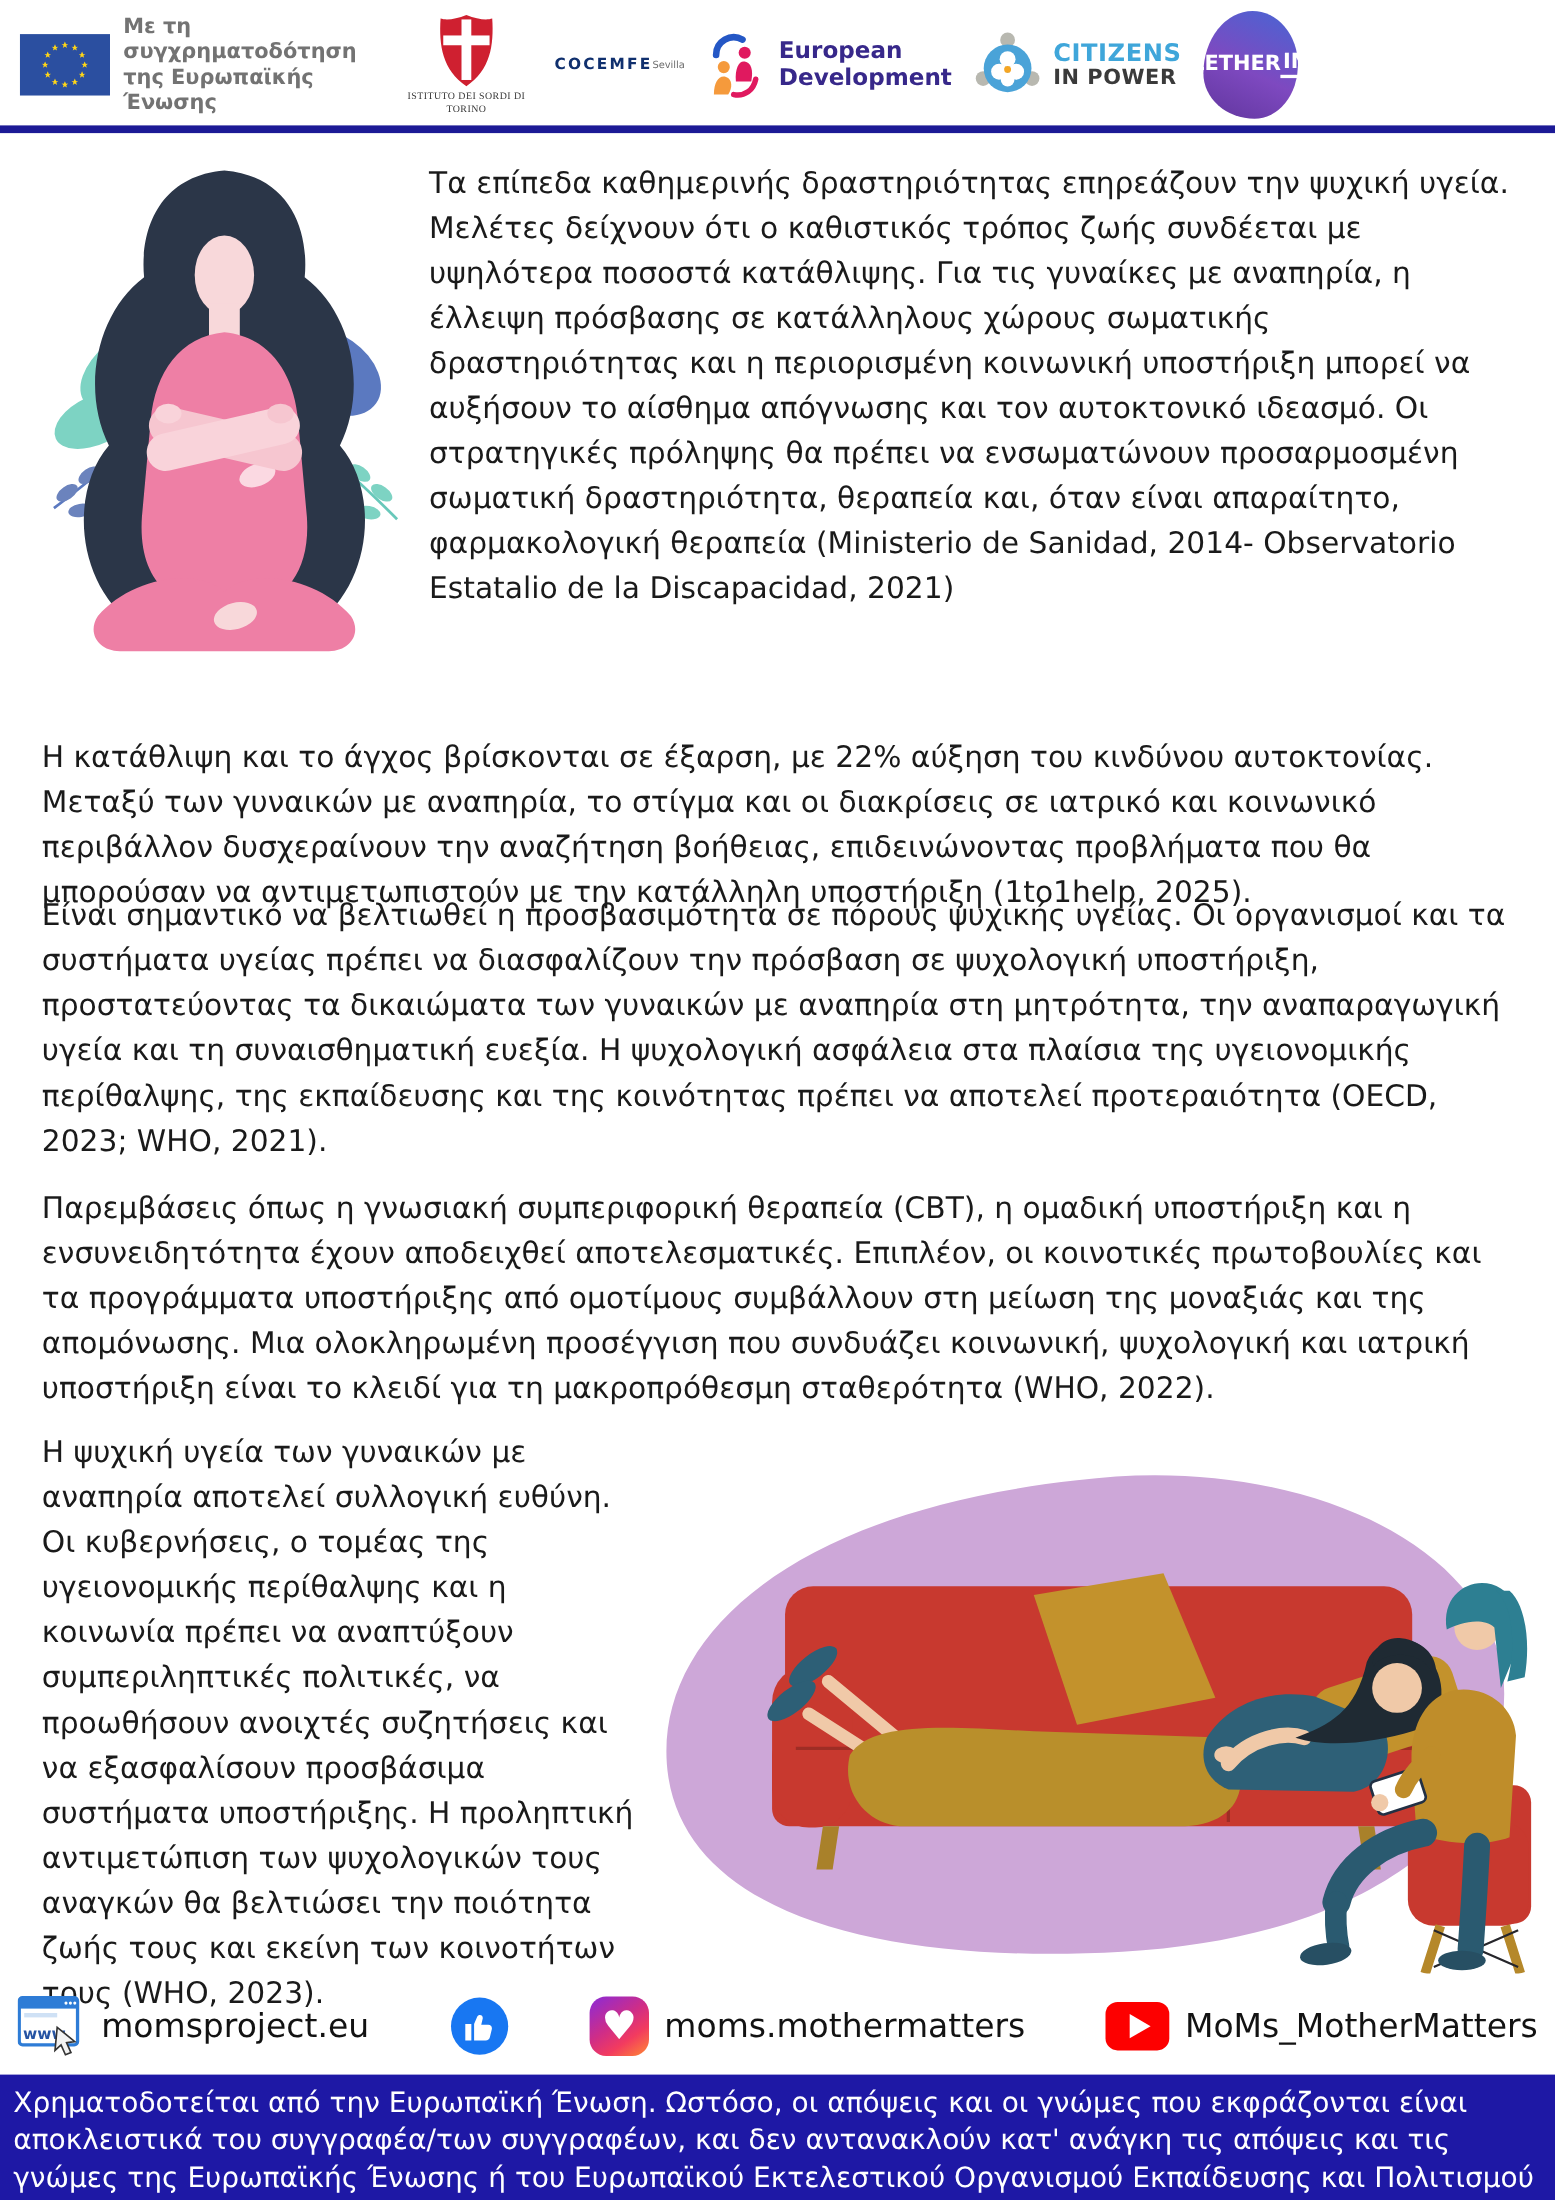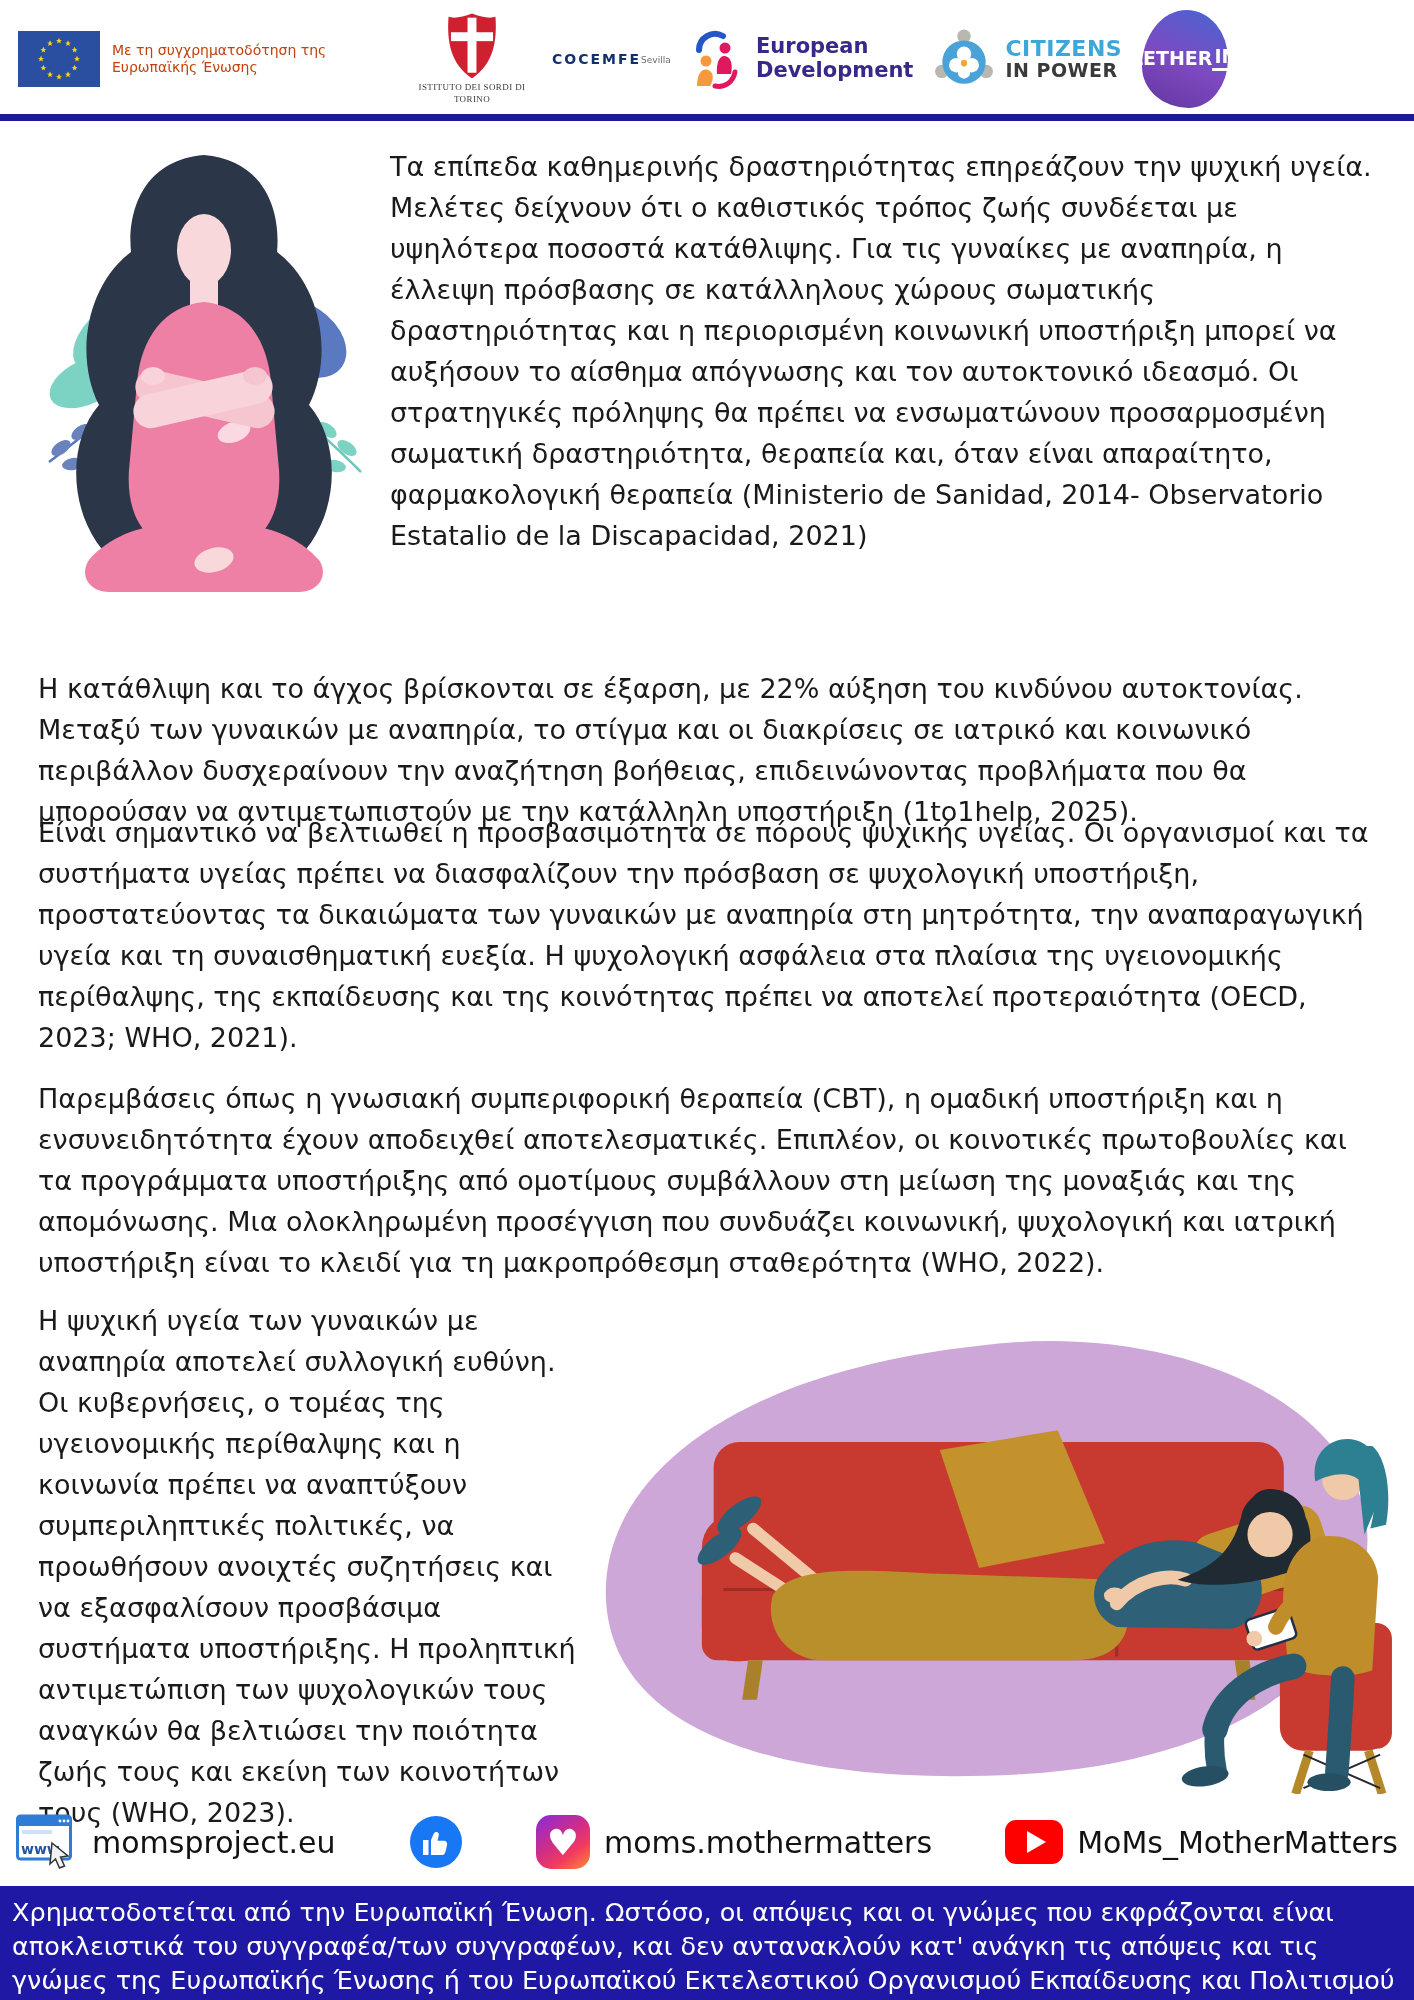--- a/index.html
+++ b/index.html
@@ -4,22 +4,22 @@
 <style>
   html,body{margin:0;padding:0;background:#ffffff;}
   .page{position:relative;width:1414px;height:2000px;background:#fff;overflow:hidden;
         font-family:"DejaVu Sans","Liberation Sans",sans-serif;color:#161616;}
 
   
   .header{position:absolute;top:0;left:0;right:0;height:118px;display:flex;align-items:center;
           gap:20px;padding-left:18px;}
   .logo{display:flex;align-items:center;flex:none;}
   .logo-eu{gap:12px;}
-  .eu-text{width:232px;font-size:14px;font-weight:400;color:#c2410c;line-height:1.22;}
-  .logo-shield{flex-direction:column;width:120px;margin-left:48px;}
+  .eu-text{width:232px;font-size:19px;font-weight:700;color:#737373;line-height:1.22;}
+  .logo-shield{flex-direction:column;width:120px;}
   .shield-caption{margin-top:2px;width:120px;text-align:center;font-family:"Liberation Serif",serif;
                   font-size:9px;letter-spacing:.4px;color:#3a3a3a;line-height:1.3;}
   .logo-cocemfe{width:116px;}
   .cocemfe-line{width:98px;height:3px;background:#38a8b6;margin:3px 0 3px 0;}
   .cocemfe-title{font-size:14px;font-weight:800;letter-spacing:2px;color:#10306e;}
   .cocemfe-sub{font-size:9px;color:#6b6b6b;margin-top:1px;}
   .logo-cip{gap:10px;}
   .cip-text{line-height:1.05;}
   .cip1{font-size:22px;font-weight:800;color:#3fa6da;letter-spacing:.5px;}
   .cip2{font-size:19px;font-weight:800;color:#3a3a3a;letter-spacing:.5px;}

